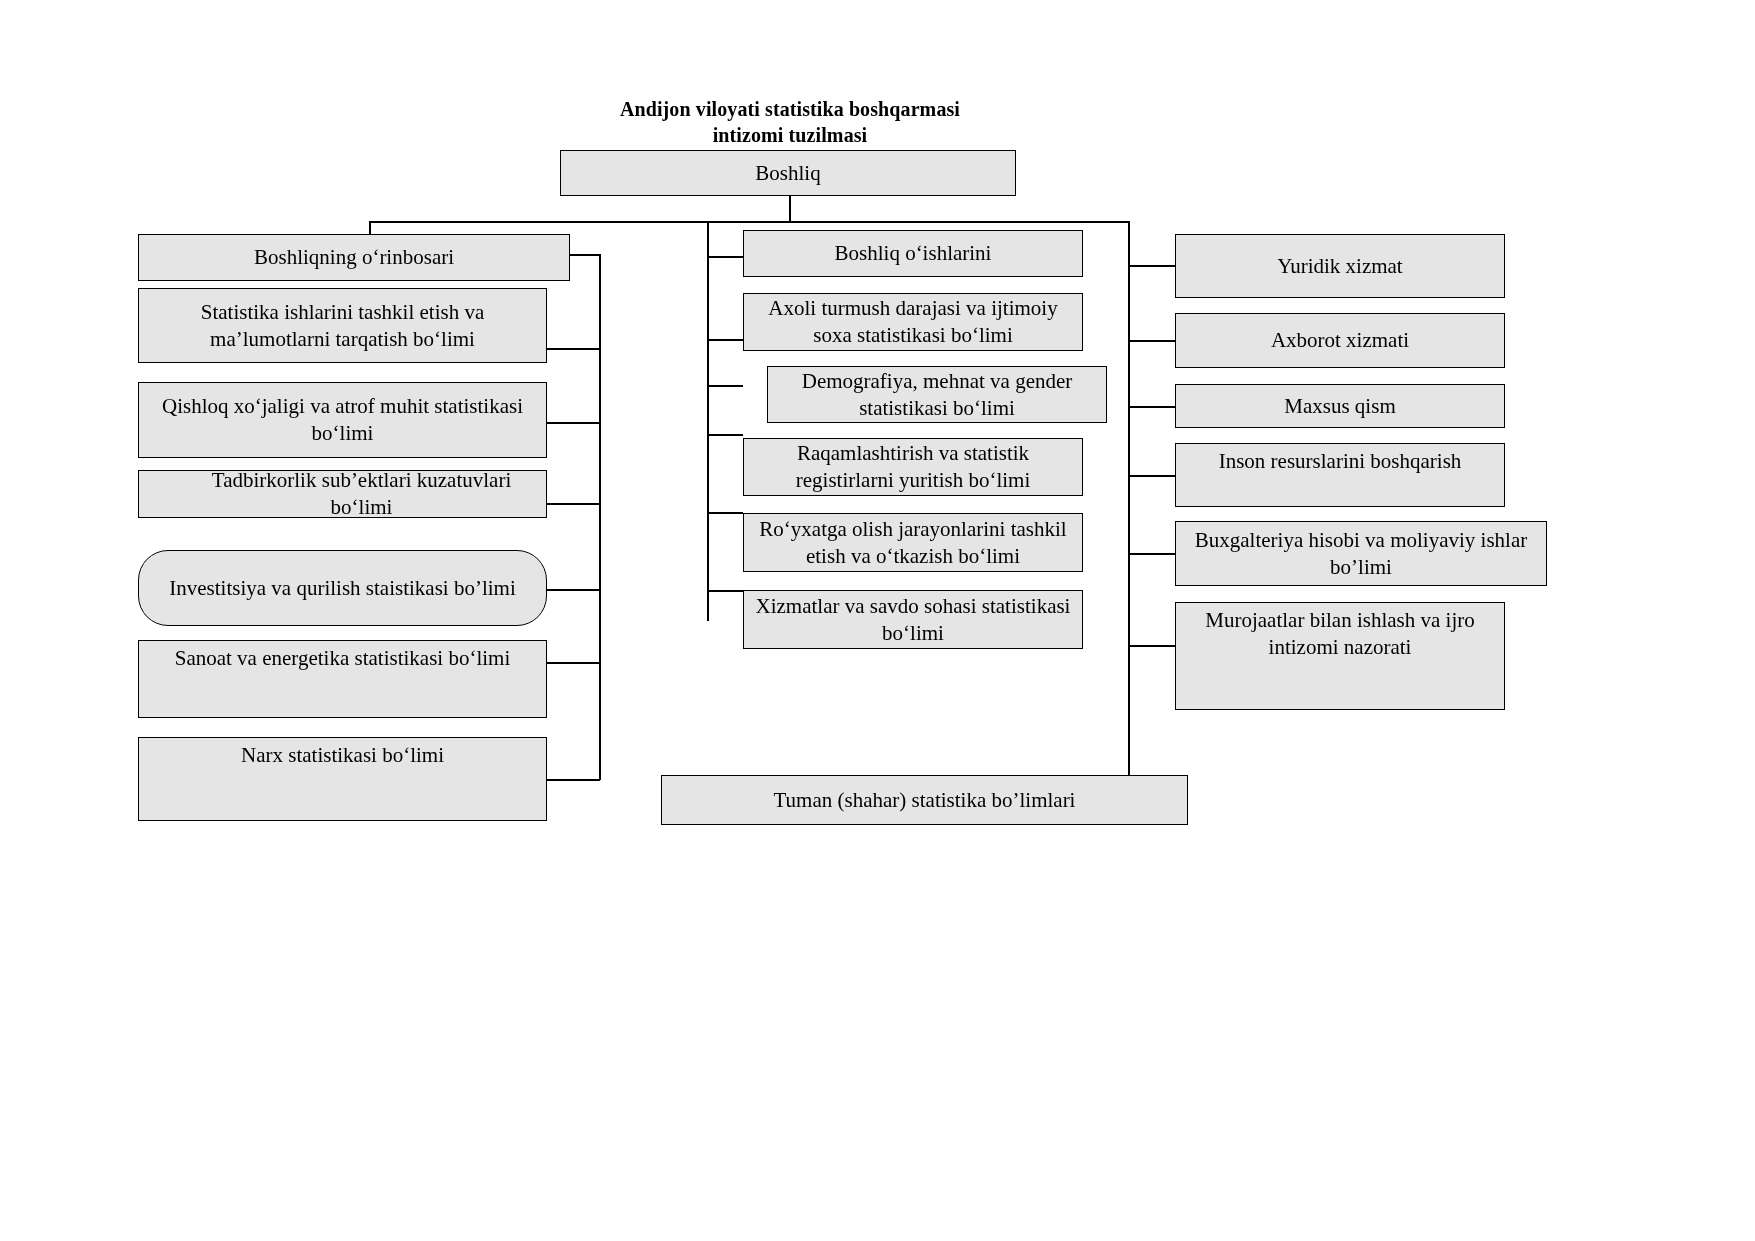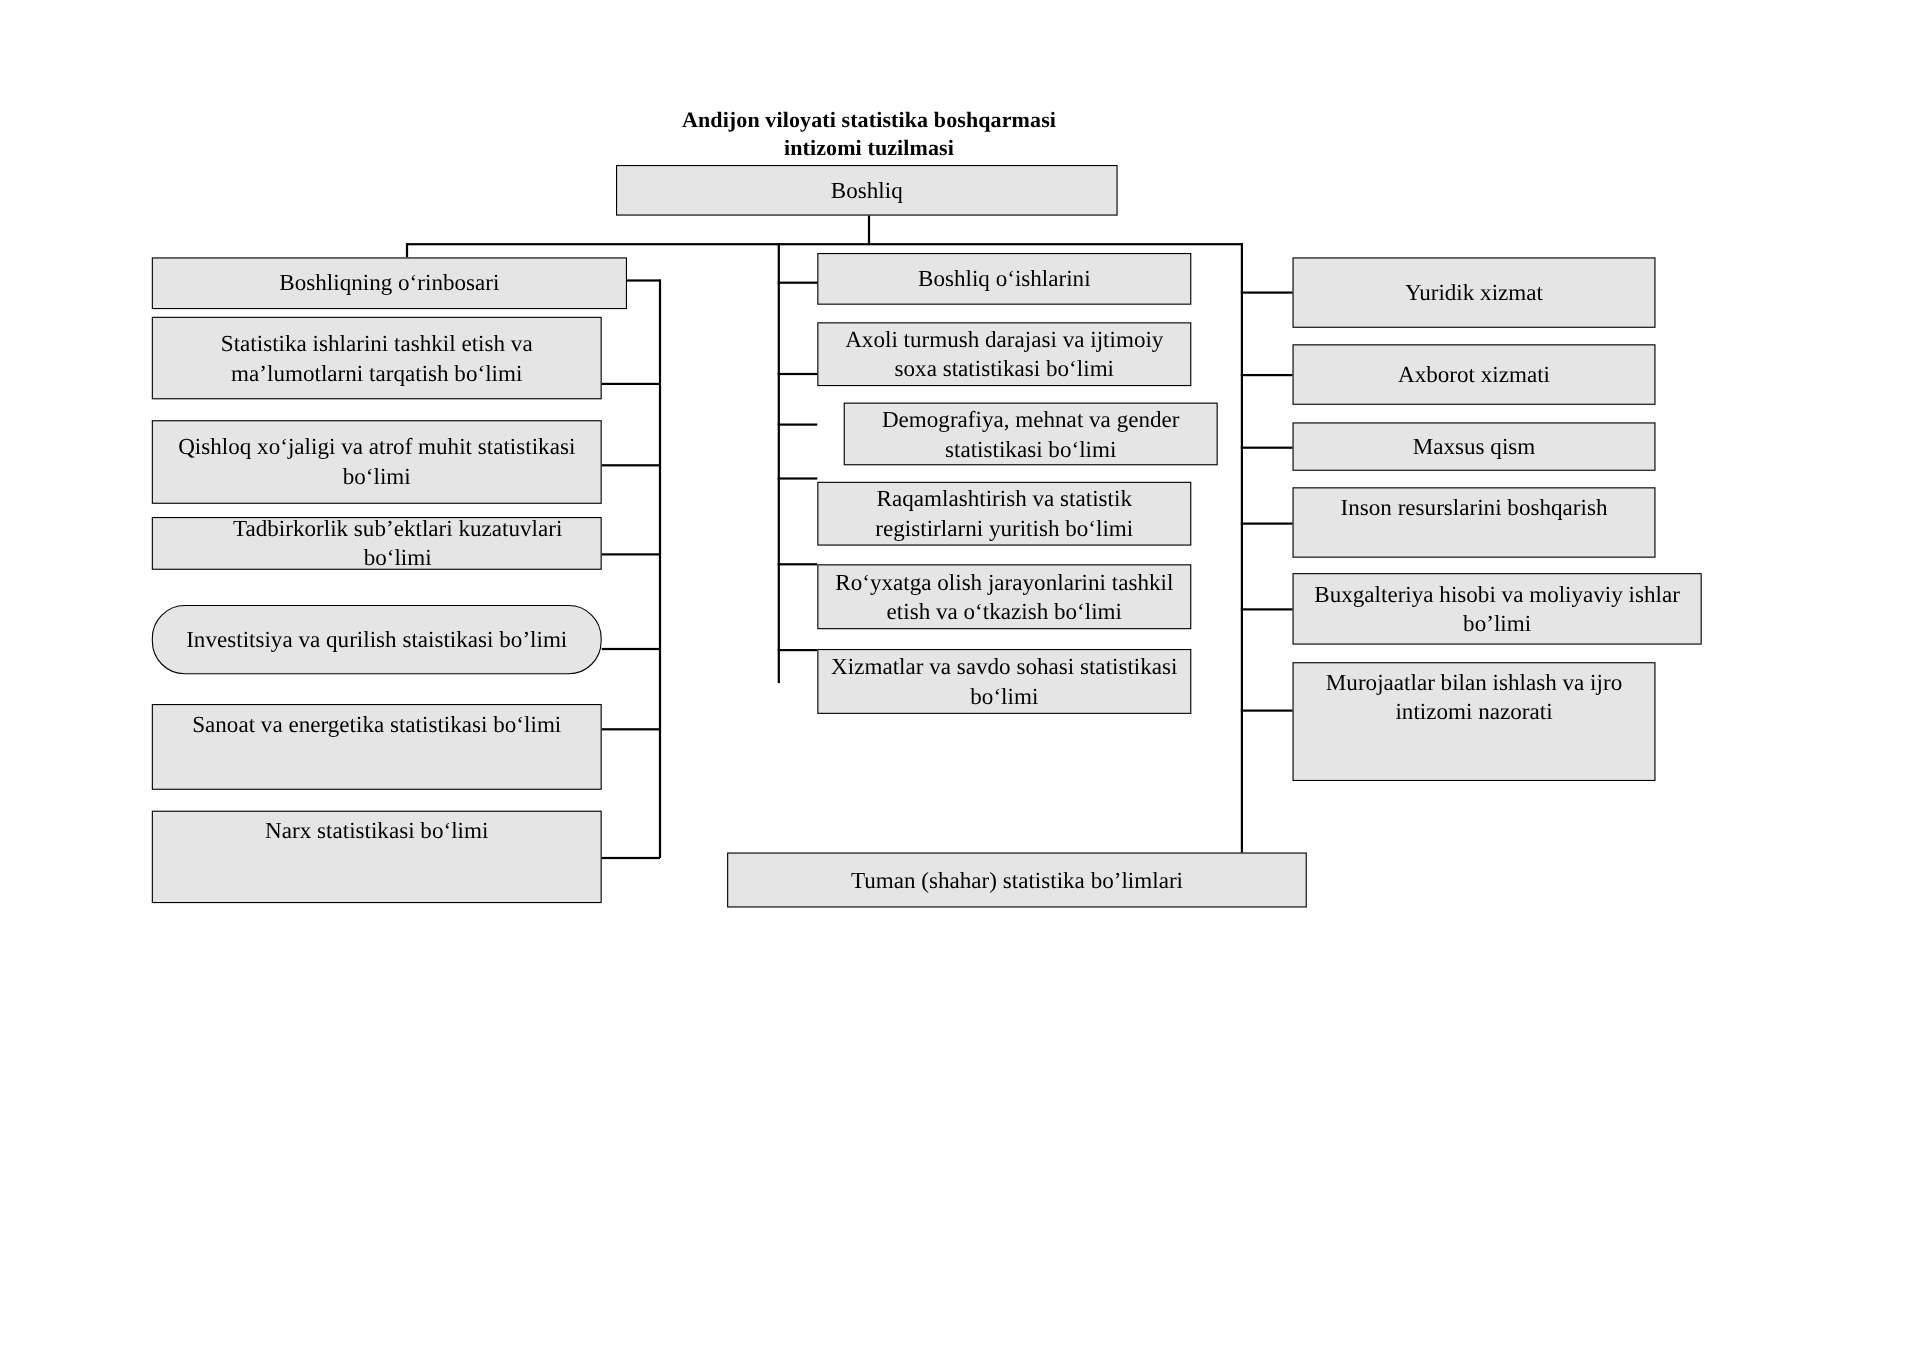--- a/index.html
+++ b/index.html
@@ -82,21 +82,21 @@
   <div class="box" style="left:138px;top:382px;width:409px;height:76px;">
     <span>Qishloq xo‘jaligi va atrof muhit statistikasi bo‘limi</span>
   </div>
   <div class="ln lnh" style="left:547px;top:422px;width:53px;"></div>
 
   <div class="box" style="left:138px;top:470px;width:409px;height:48px;padding-left:44px;">
     <span>Tadbirkorlik sub’ektlari kuzatuvlari bo‘limi</span>
   </div>
   <div class="ln lnh" style="left:547px;top:503px;width:53px;"></div>
 
-  <div class="box" style="left:138px;top:550px;width:409px;height:63px;border-radius:30px;">
+  <div class="box" style="left:138px;top:550px;width:409px;height:76px;border-radius:30px;">
     <span>Investitsiya va qurilish staistikasi bo’limi</span>
   </div>
   <div class="ln lnh" style="left:547px;top:589px;width:53px;"></div>
 
   <div class="box top-align" style="left:138px;top:640px;width:409px;height:78px;">
     <span>Sanoat va energetika statistikasi bo‘limi</span>
   </div>
   <div class="ln lnh" style="left:547px;top:662px;width:53px;"></div>
 
   <div class="box top-align" style="left:138px;top:737px;width:409px;height:84px;">

